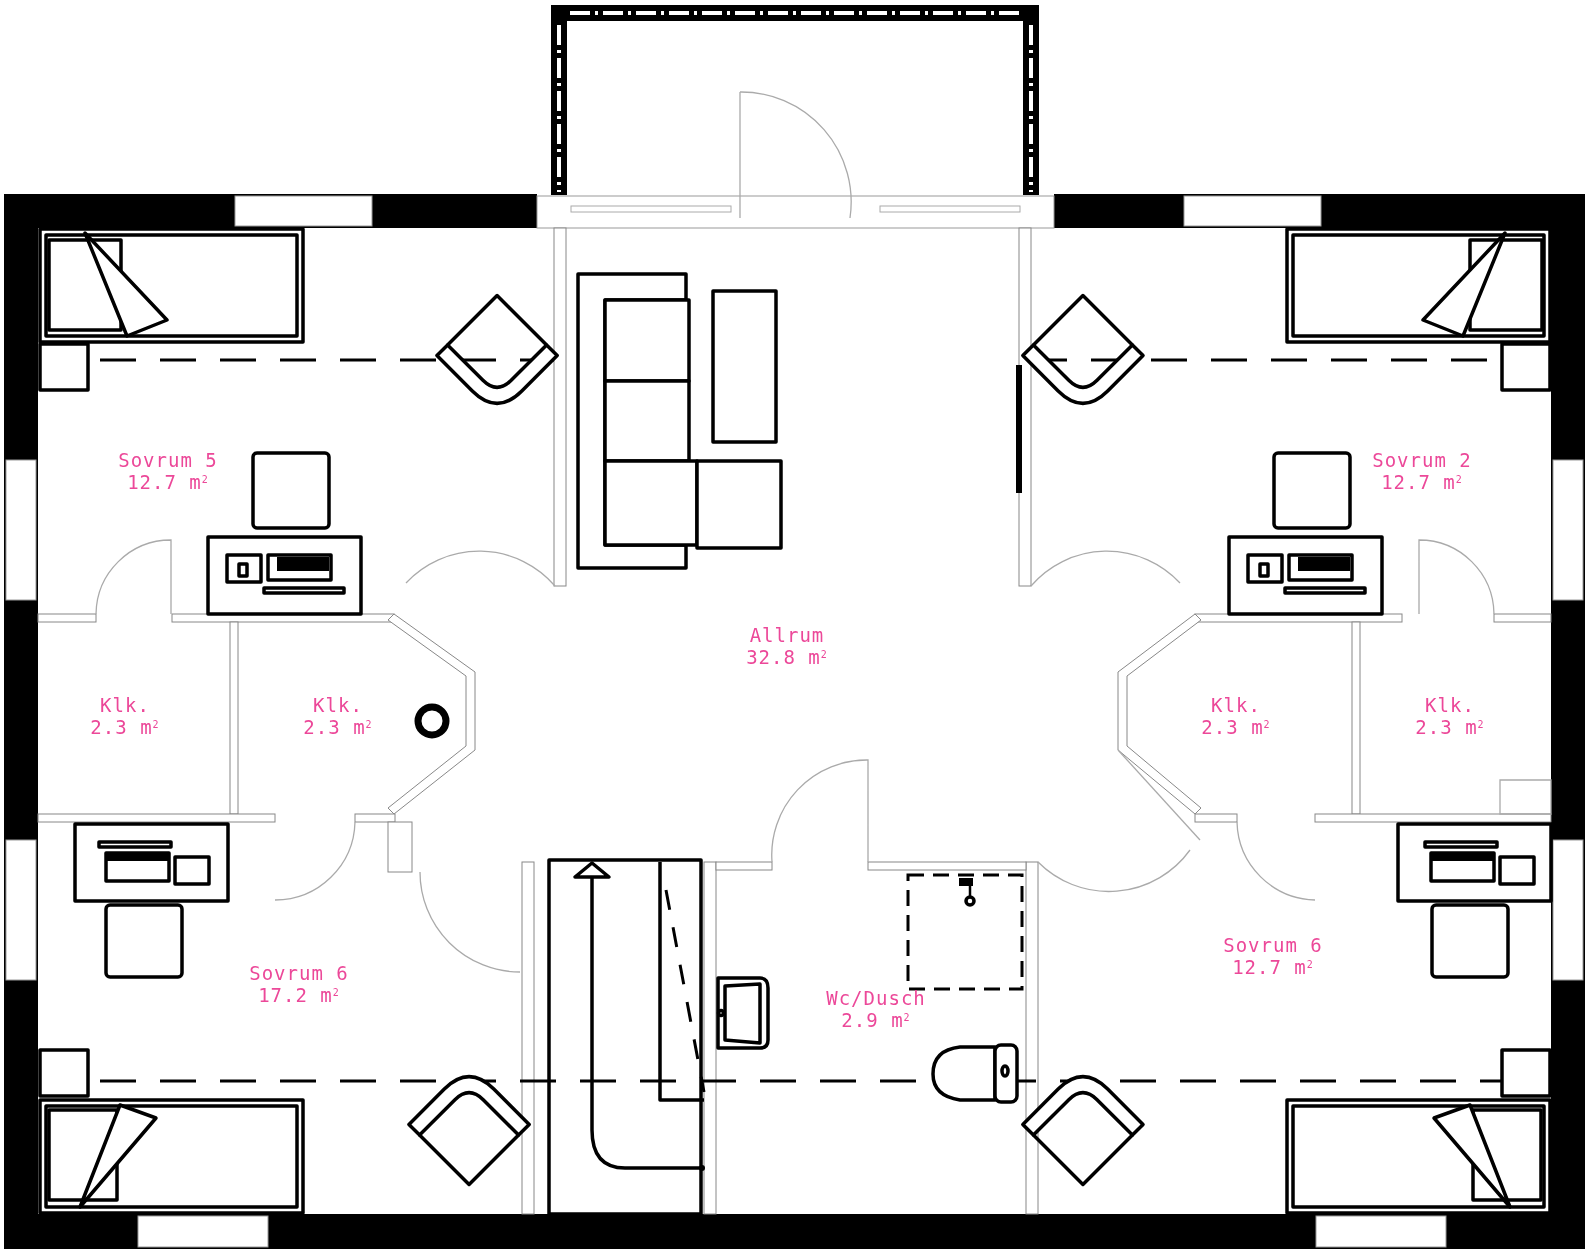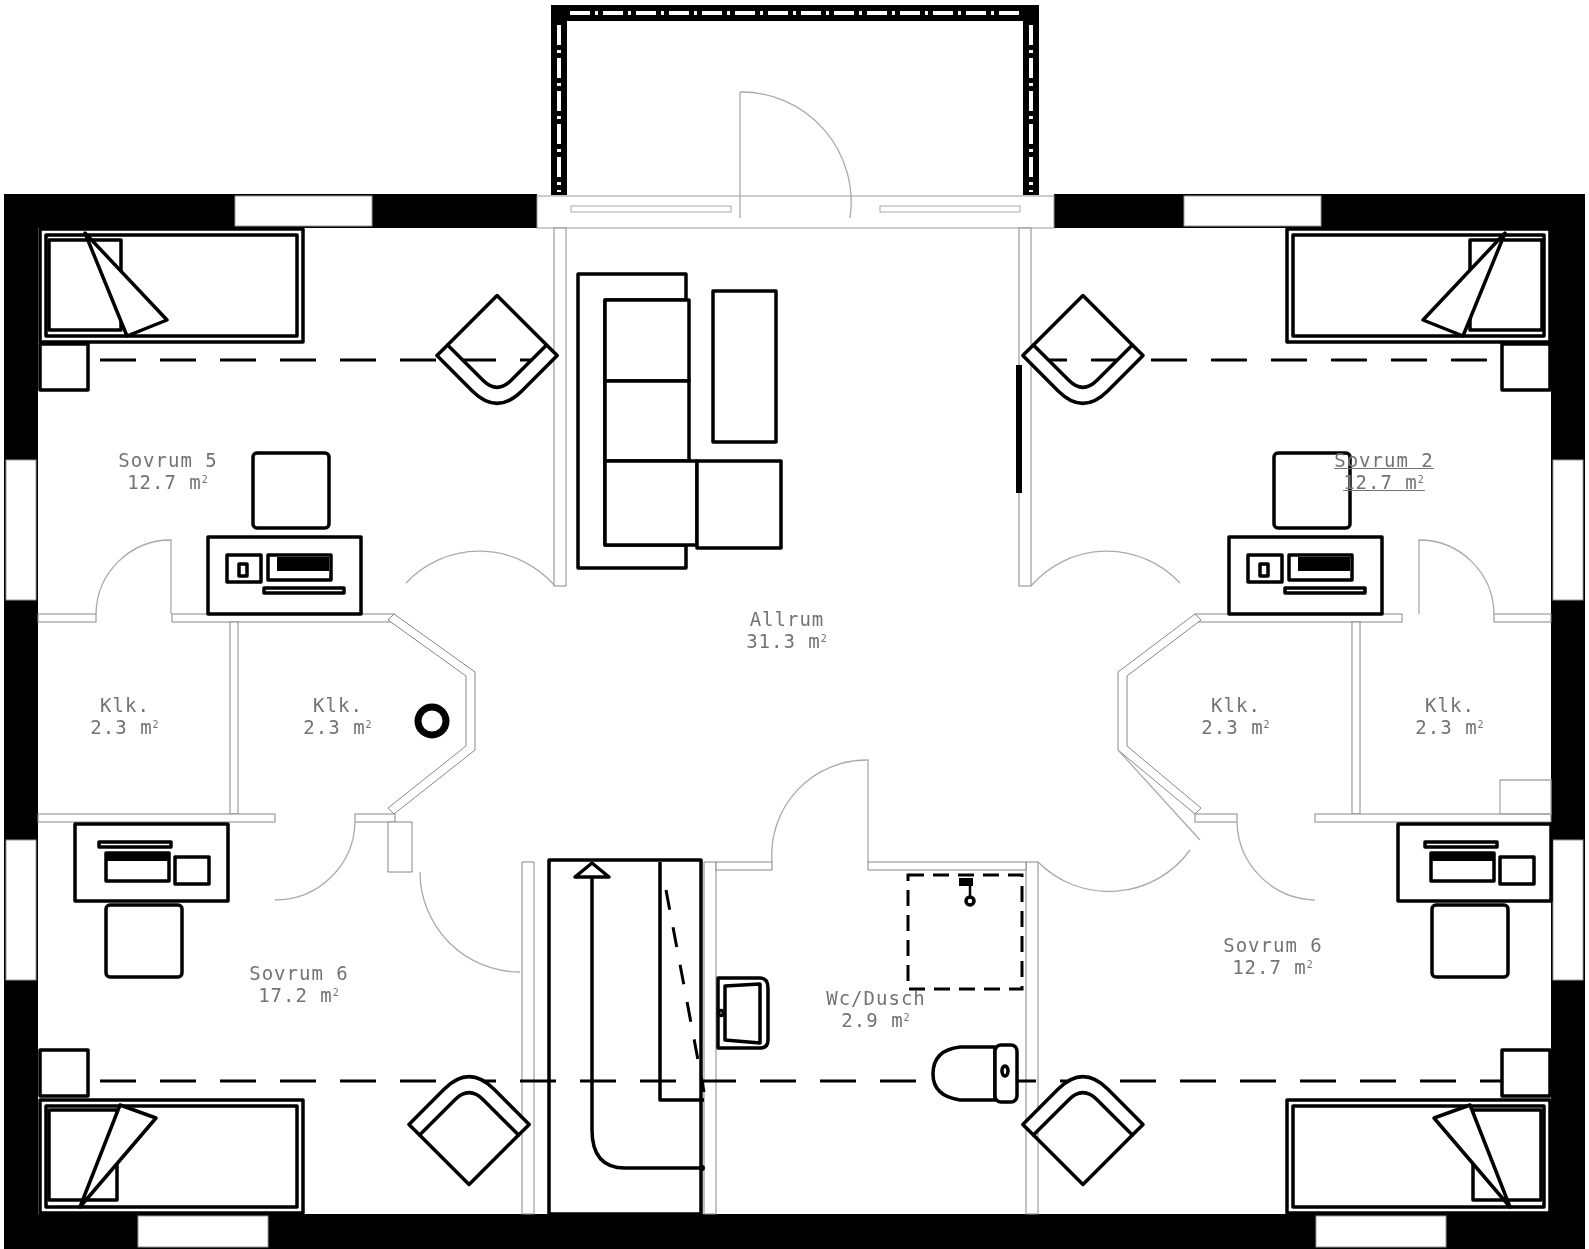--- a/index.html
+++ b/index.html
@@ -1,18 +1,18 @@
 <!DOCTYPE html>
 <html><head>
 <meta charset="utf-8">
 <style>
   html, body { margin:0; padding:0; background:#ffffff; }
   body { width:1589px; height:1249px; position:relative; overflow:hidden; font-family:"DejaVu Sans", sans-serif; }
   svg { position:absolute; left:0; top:0; }
-  .room-label { position:absolute; text-align:center; color:#737373; font-family:"DejaVu Sans Mono", monospace; font-size:19px; line-height:22px; transform:translateX(-50%); white-space:nowrap; letter-spacing:1px; }
+  .room-label { position:absolute; text-align:center; color:#ec4899; font-family:"DejaVu Sans Mono", monospace; font-size:19px; line-height:22px; transform:translateX(-50%); white-space:nowrap; letter-spacing:1px; }
   .room-label .area sup { font-size:10px; vertical-align:top; position:relative; top:-2px; }
   .w { fill:#000; }
   .iw { fill:#fff; stroke:#888; stroke-width:1; }
   .dash { stroke:#000; stroke-width:3; stroke-dasharray:36 24; fill:none; }
   .furn { fill:#fff; stroke:#000; stroke-width:3.5; stroke-linejoin:round; }
   .furn2 { fill:none; stroke:#000; stroke-width:3.5; stroke-linejoin:round; }
   .swing { fill:none; stroke:#aaa; stroke-width:1.3; }
 </style>
 </head>
 <body>
@@ -211,27 +211,27 @@
     <ellipse cx="1005" cy="1071" rx="3" ry="5" class="furn2" stroke-width="2"></ellipse>
   </g>
 
   <circle cx="432" cy="721" r="14" fill="none" stroke="#000" stroke-width="7"></circle>
 </svg>
 
 <div class="room-label" style="left:168px;top:449px;">
   <div>Sovrum 5</div>
   <div class="area"><span>12.7</span> <span>m</span><sup>2</sup></div>
 </div>
-<div class="room-label" style="left:1384px;top:449px;text-decoration:underline;">
+<div class="room-label" style="left:1422px;top:449px;">
   <div>Sovrum 2</div>
   <div class="area"><span>12.7</span> <span>m</span><sup>2</sup></div>
 </div>
-<div class="room-label" style="left:787px;top:608px;">
+<div class="room-label" style="left:787px;top:624px;">
   <div>Allrum</div>
-  <div class="area"><span>31.3</span> <span>m</span><sup>2</sup></div>
+  <div class="area"><span>32.8</span> <span>m</span><sup>2</sup></div>
 </div>
 <div class="room-label" style="left:125px;top:694px;">
   <div>Klk.</div>
   <div class="area"><span>2.3</span> <span>m</span><sup>2</sup></div>
 </div>
 <div class="room-label" style="left:338px;top:694px;">
   <div>Klk.</div>
   <div class="area"><span>2.3</span> <span>m</span><sup>2</sup></div>
 </div>
 <div class="room-label" style="left:1236px;top:694px;">

